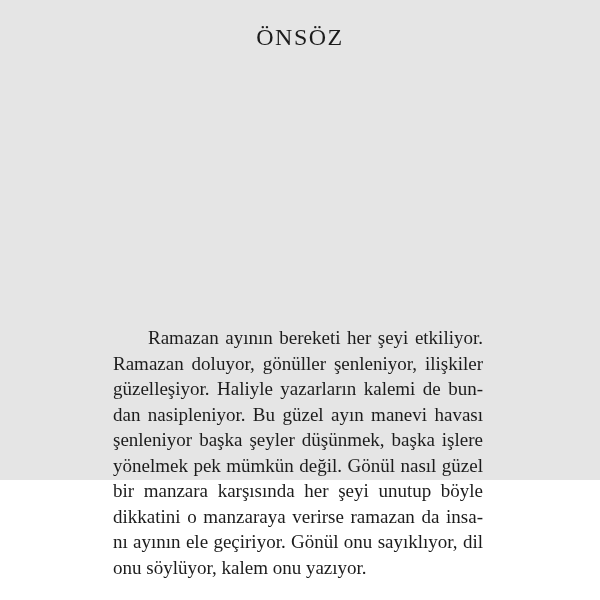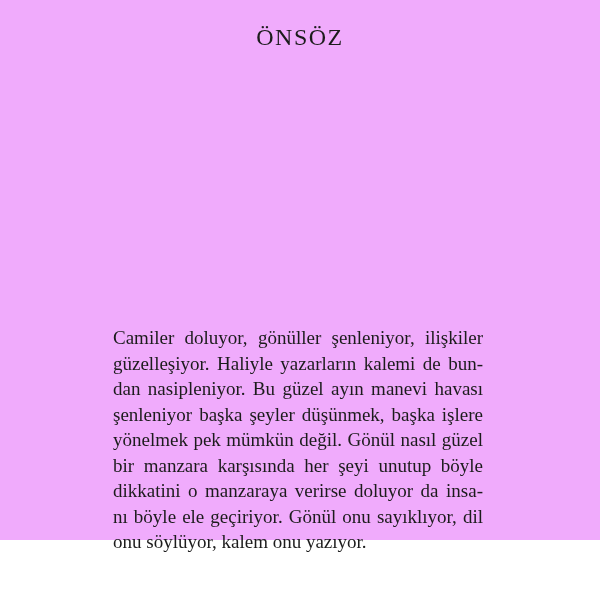--- a/index.html
+++ b/index.html
@@ -8,22 +8,22 @@
   }
   body {
     width: 600px;
     height: 600px;
     background: #ffffff;
     overflow: hidden;
   }
   .book-page {
     position: relative;
     width: 600px;
-    height: 540px;
-    background: #f0abfc;
+    height: 480px;
+    background: #e5e5e5;
     font-family: "Liberation Serif", serif;
     color: #1c1c1c;
   }
   .chapter-title {
     position: absolute;
     top: 24px;
     left: 0;
     width: 100%;
     margin: 0;
     text-align: center;
@@ -54,23 +54,24 @@
     text-align-last: left;
   }
 </style>
 </head>
 <body>
 
 <div class="book-page">
   <h1 class="chapter-title">ÖNSÖZ</h1>
 
   <div class="paragraph">
-    <div class="line">Camiler doluyor, gönüller şenleniyor, ilişkiler</div>
+    <div class="line indent">Ramazan ayının bereketi her şeyi etkiliyor.</div>
+    <div class="line">Ramazan doluyor, gönüller şenleniyor, ilişkiler</div>
     <div class="line">güzelleşiyor. Haliyle yazarların kalemi de bun-</div>
     <div class="line">dan nasipleniyor. Bu güzel ayın manevi havası</div>
     <div class="line">şenleniyor başka şeyler düşünmek, başka işlere</div>
     <div class="line">yönelmek pek mümkün değil. Gönül nasıl güzel</div>
     <div class="line">bir manzara karşısında her şeyi unutup böyle</div>
-    <div class="line">dikkatini o manzaraya verirse doluyor da insa-</div>
-    <div class="line">nı böyle ele geçiriyor. Gönül onu sayıklıyor, dil</div>
+    <div class="line">dikkatini o manzaraya verirse ramazan da insa-</div>
+    <div class="line">nı ayının ele geçiriyor. Gönül onu sayıklıyor, dil</div>
     <div class="line last">onu söylüyor, kalem onu yazıyor.</div>
   </div>
 </div>
 
 </body></html>

